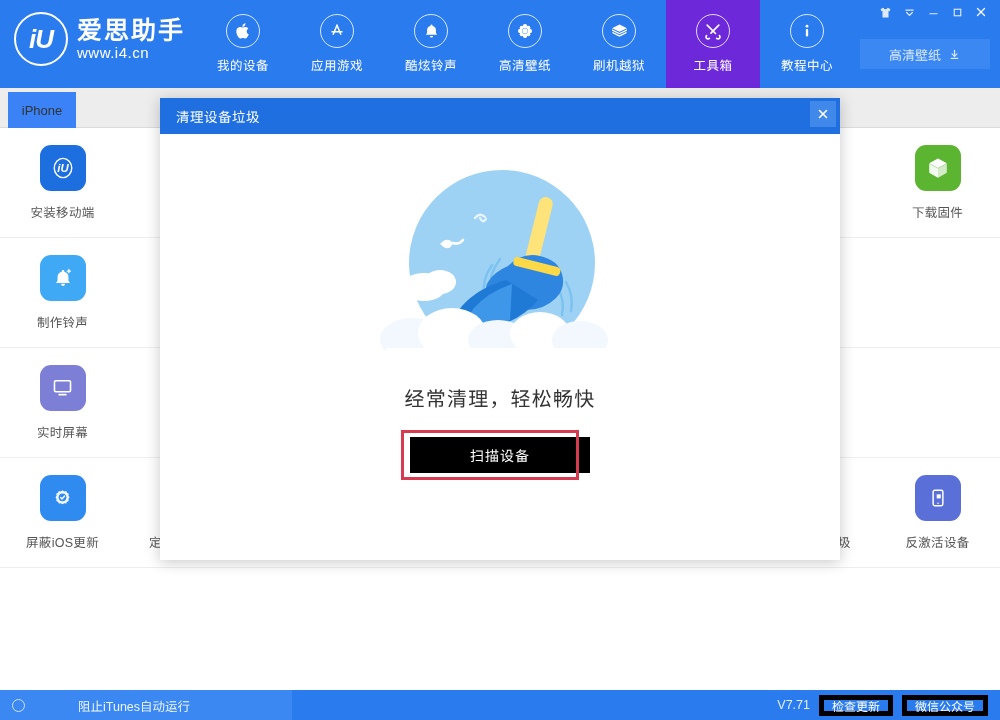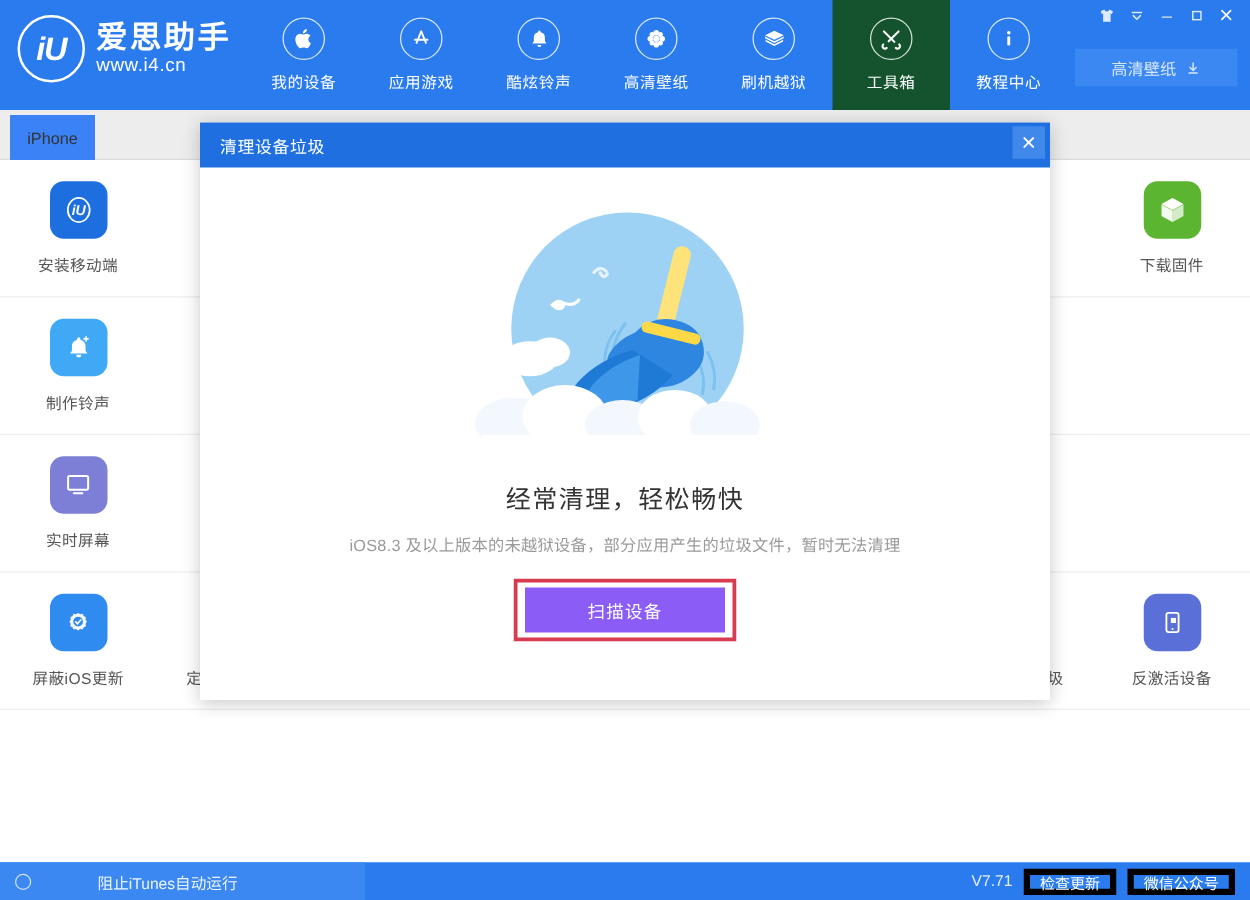--- a/index.html
+++ b/index.html
@@ -37,21 +37,21 @@
   }
   .logo-text .url {
     font-size: 15px; display: block; margin-top: 2px; letter-spacing: .5px;
   }
 
   .nav { position: absolute; left: 196px; top: 0; display: flex; height: 88px; }
   .nav-item {
     width: 94px; height: 88px; display: flex; flex-direction: column;
     align-items: center; justify-content: center; gap: 7px; cursor: pointer;
   }
-  .nav-item.active { background: #14532d; text-align: center; }
+  .nav-item.active { background: #6d28d9; text-align: center; }
   .nav-ic {
     width: 34px; height: 34px; border-radius: 50%;
     border: 1.5px solid rgba(255,255,255,.82);
     display: flex; align-items: center; justify-content: center;
     color: #fff;
   }
   .nav-ic svg { display: block; }
   .nav-lb { color: #fff; font-size: 12.5px; letter-spacing: .5px; }
 
   .wincontrols {
@@ -123,21 +123,21 @@
     align-items: center; padding-top: 24px;
   }
   .illus { width: 240px; height: 215px; }
   .m-head {
     font-size: 20px; color: #333333; margin-top: 10px;
     letter-spacing: 1.2px; font-weight: 500;
   }
   .m-sub { font-size: 13px; color: #9a9a9a; margin-top: 14px; letter-spacing: .2px; }
   .scan-wrap { position: relative; margin-top: 25px; }
   .scan-btn {
-    width: 160px; height: 36px; background: #8b5cf6; color: #ffffff;
+    width: 180px; height: 36px; background: #000000; color: #ffffff;
     font-size: 14px; display: flex; align-items: center;
     justify-content: center; cursor: pointer; border: none;
     letter-spacing: 1px; font-family: Liberation Serif, serif;
   }
   .hl-box {
     position: absolute; left: -9px; top: -7px;
     width: 178px; height: 50px; border: 3px solid #d63b4f;
     pointer-events: none;
   }
 
@@ -494,21 +494,20 @@
         <ellipse cx="60" cy="124" rx="16" ry="12" fill="#ffffff"></ellipse>
         <ellipse cx="32" cy="181" rx="32" ry="21" fill="#f2f8fe"></ellipse>
         <ellipse cx="72" cy="175" rx="34" ry="25" fill="#ffffff"></ellipse>
         <ellipse cx="118" cy="182" rx="30" ry="20" fill="#f2f8fe"></ellipse>
         <ellipse cx="160" cy="176" rx="30" ry="22" fill="#ffffff"></ellipse>
         <ellipse cx="200" cy="182" rx="28" ry="19" fill="#f2f8fe"></ellipse>
         <rect x="6" y="190" width="222" height="14" fill="#ffffff"></rect>
       </svg>
 
       <div class="m-head">经常清理，轻松畅快</div>
-      <div class="m-sub">iOS8.3 及以上版本的未越狱设备，部分应用产生的垃圾文件，暂时无法清理</div>
 
       <div class="scan-wrap">
         <button class="scan-btn">扫描设备</button>
         <div class="hl-box"></div>
       </div>
 
     </div>
   </div>
 
   <div class="footer">

